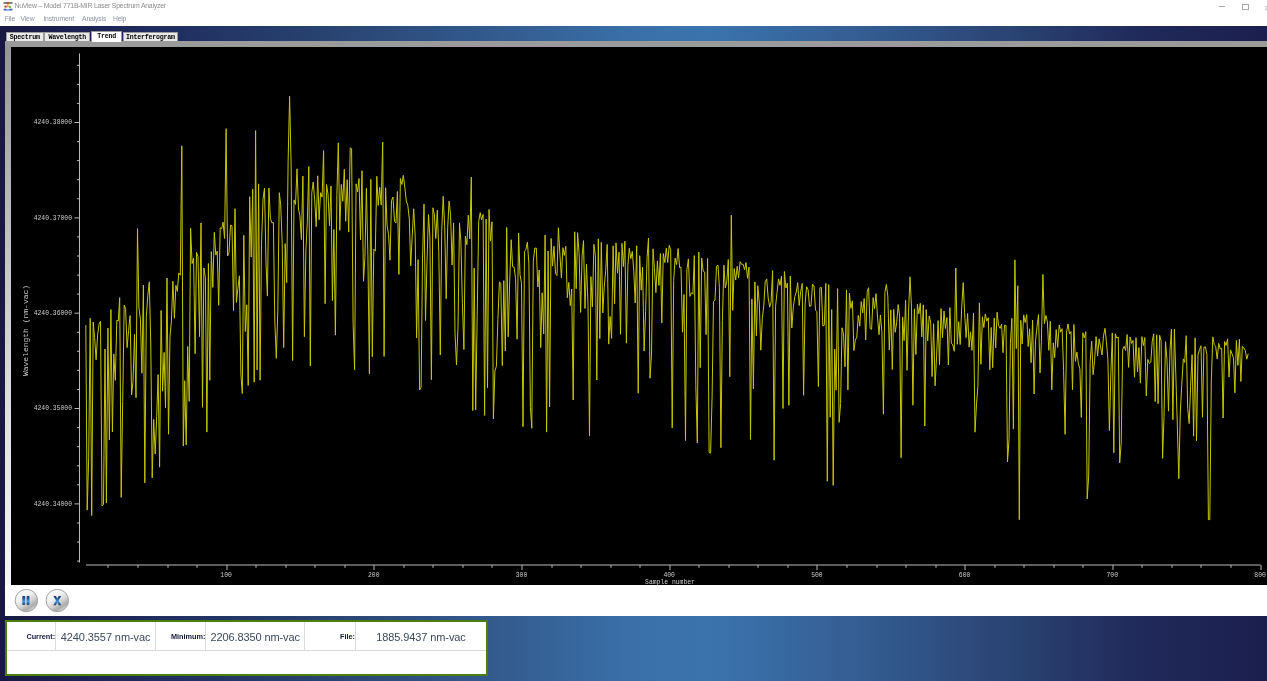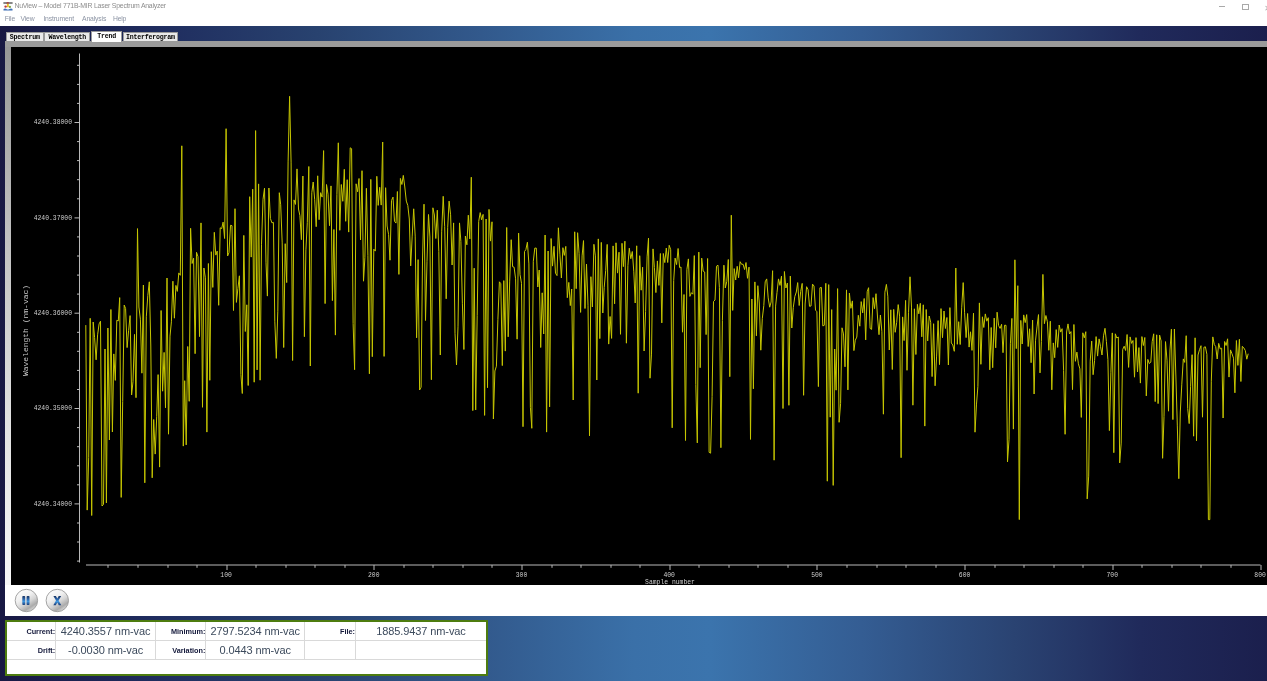--- a/index.html
+++ b/index.html
@@ -178,30 +178,22 @@
         <col style="width:50.3px">
         <col style="width:98px">
         <col style="width:50.9px">
         <col style="width:131px">
       </colgroup>
       <tbody>
         <tr style="height:15px">
           <td class="lab">Current:</td>
           <td class="val">4240.3557 nm-vac</td>
           <td class="lab">Minimum:</td>
-          <td class="val">2797.5234 nm-vac</td>
+          <td class="val">2206.8350 nm-vac</td>
           <td class="lab">File:</td>
           <td class="val">1885.9437 nm-vac</td>
-        </tr>
-      <tr style="height:14.9px">
-          <td class="lab">Drift:</td>
-          <td class="val">-0.0030 nm-vac</td>
-          <td class="lab">Variation:</td>
-          <td class="val">0.0443 nm-vac</td>
-          <td class="lab"></td>
-          <td class="val"></td>
         </tr>
       <tr style="height:12.5px">
           <td colspan="6" style="border-left:none;border-right:none"></td>
         </tr>
     </tbody>
     </table>
   </div>
 
 </body></html>

